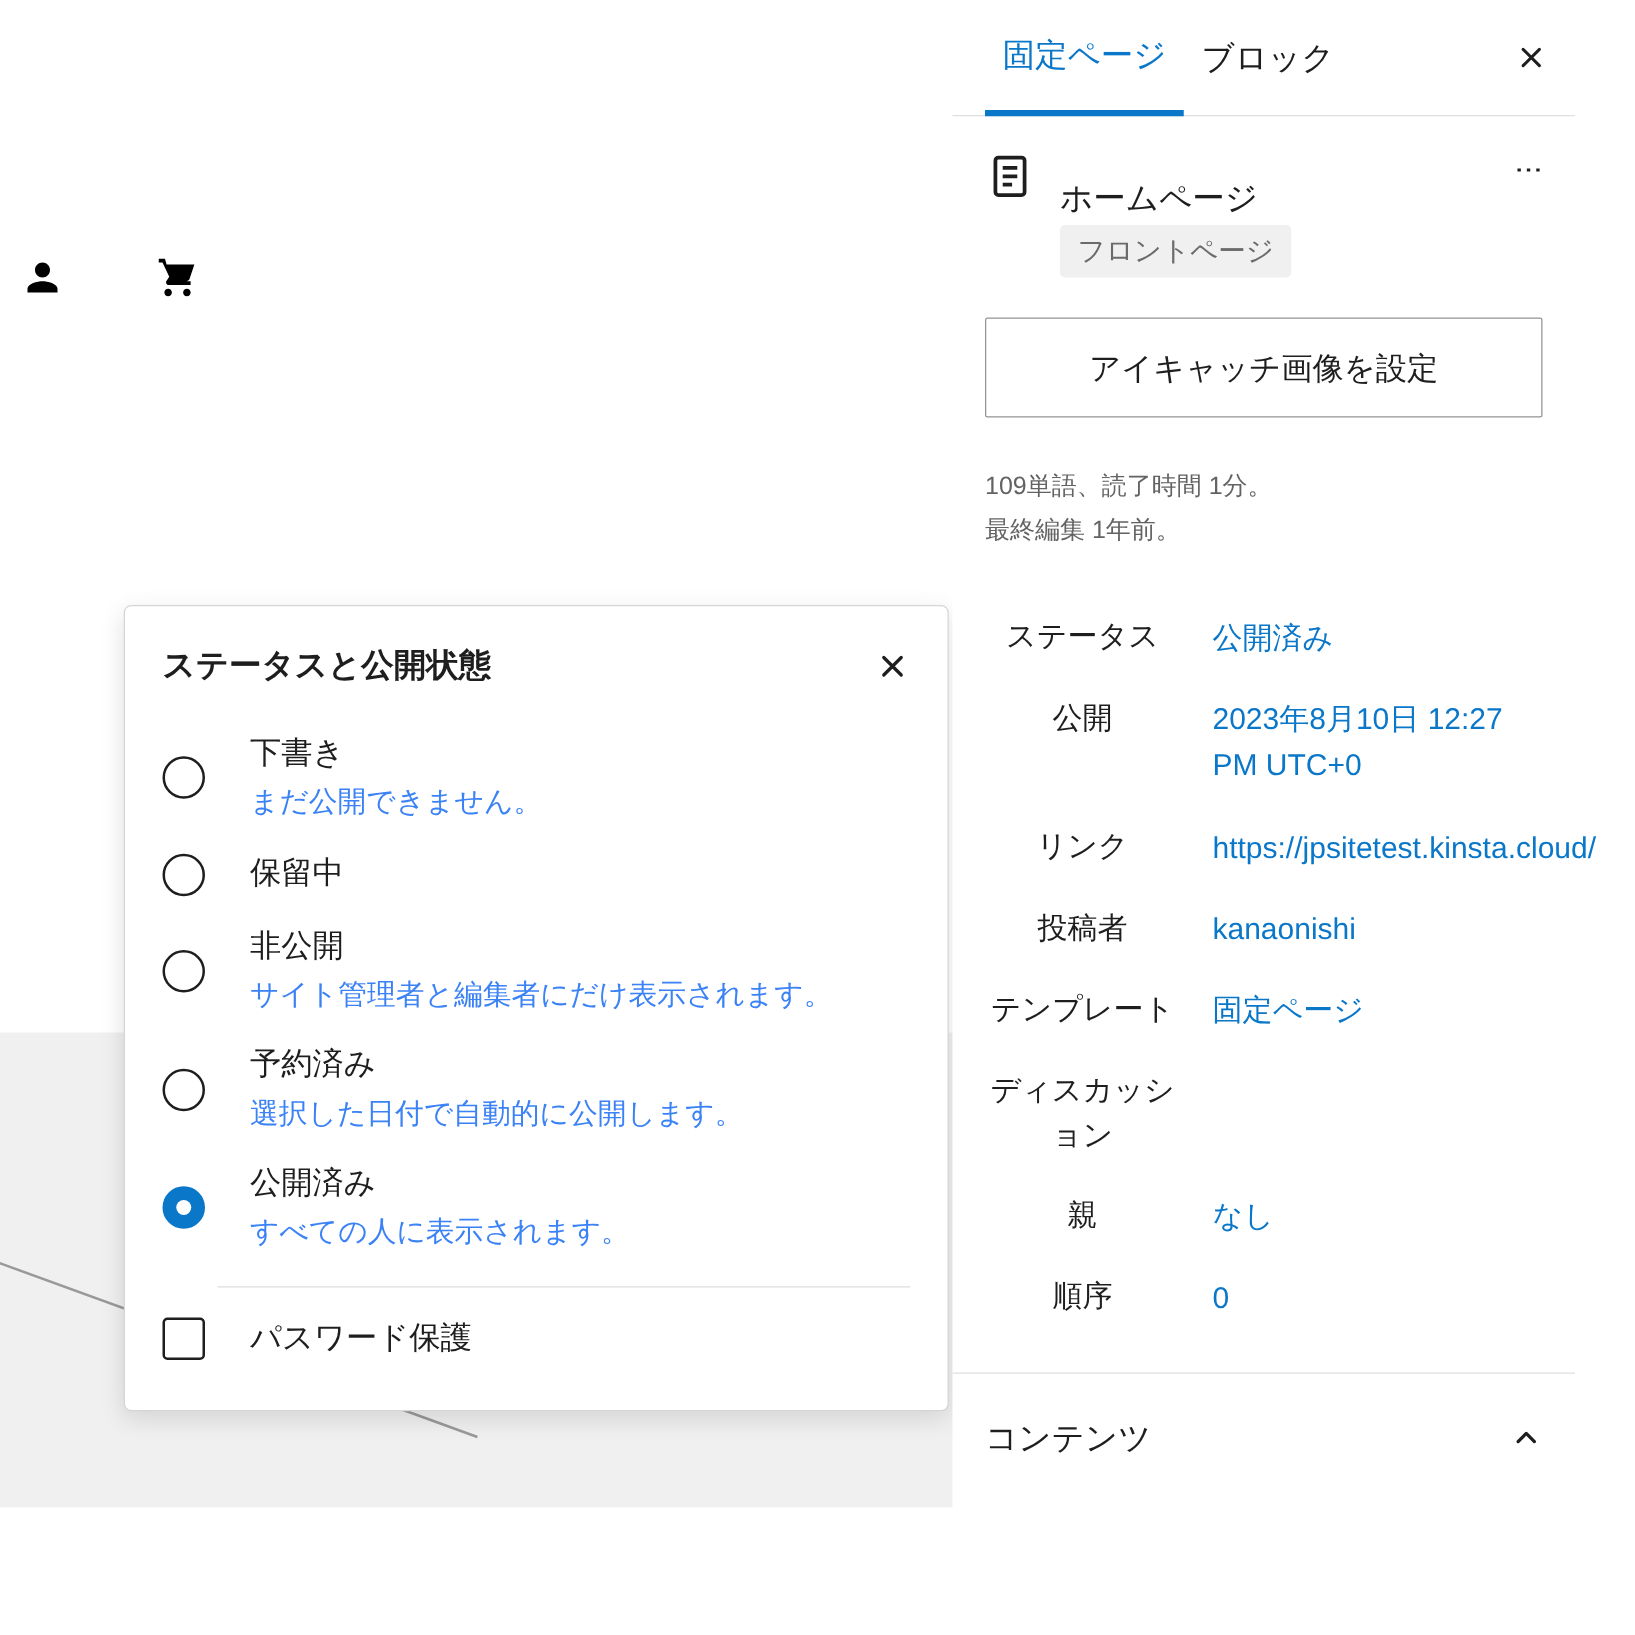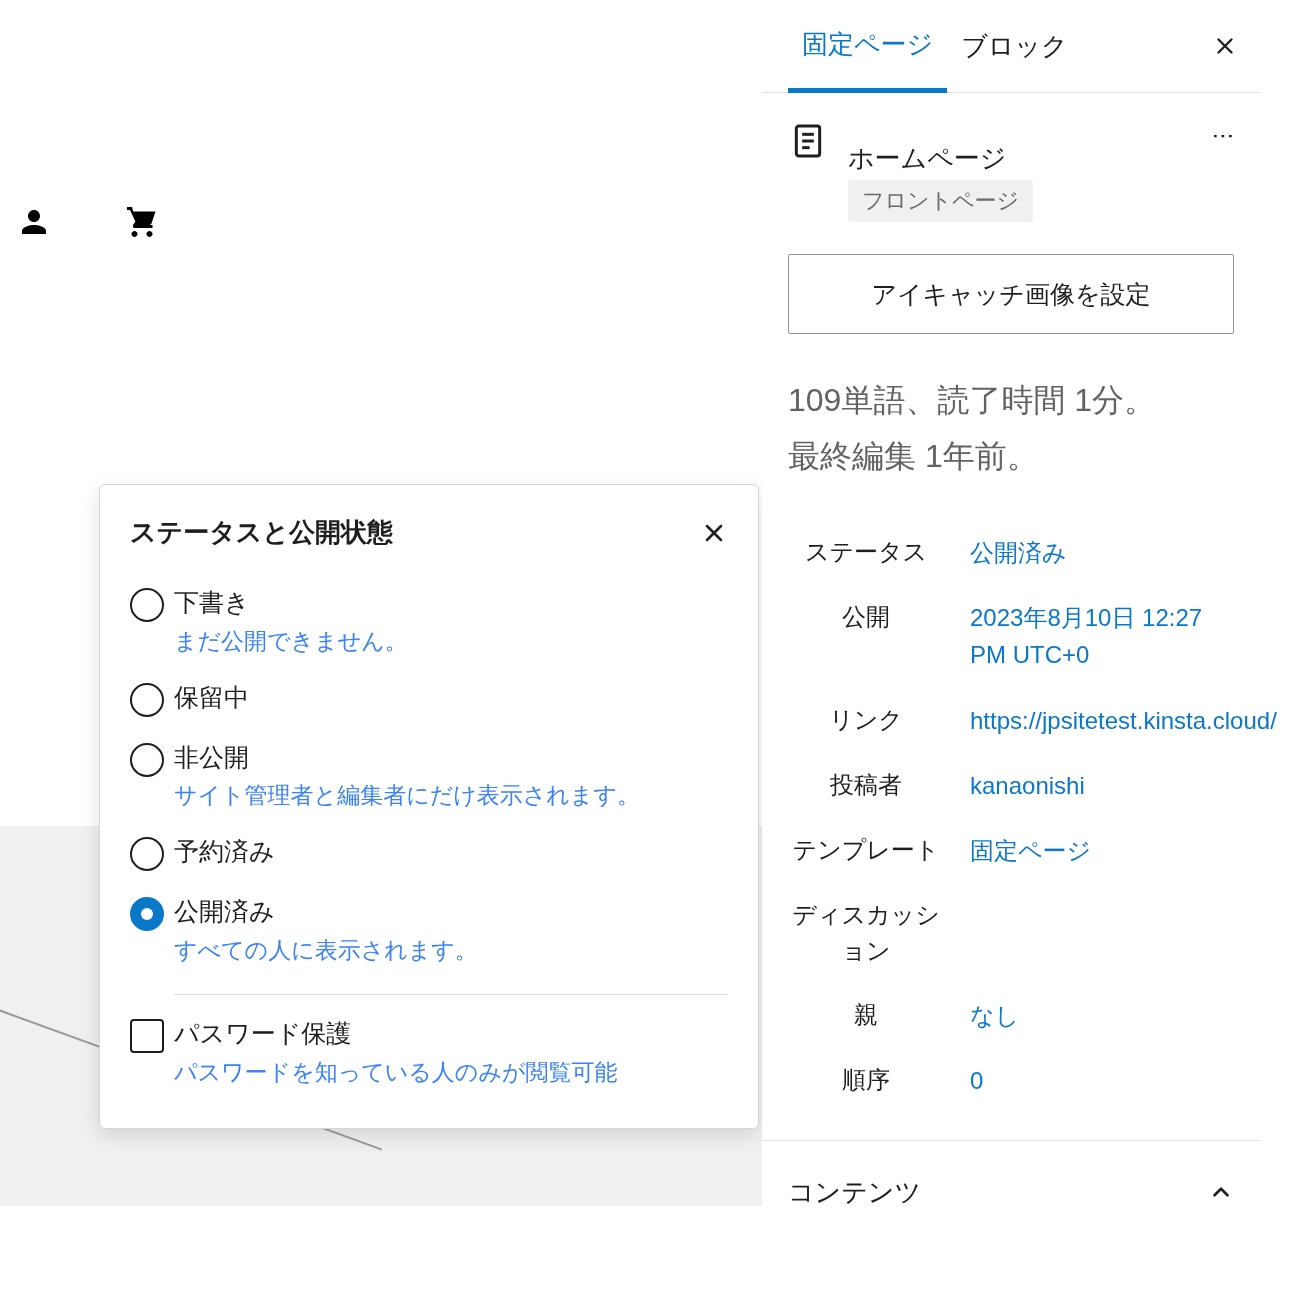--- a/index.html
+++ b/index.html
@@ -76,22 +76,22 @@
     }
     .close-x {
       width: 28px; height: 28px;
       cursor: pointer;
       color: #1e1e1e;
     }
     .close-x svg { width: 100%; height: 100%; }
     .options { padding: 8px 30px 0 30px; }
     .option {
       display: flex;
-      align-items: flex-start;
-      gap: 10px;
+      align-items: center;
+      gap: 36px;
       padding: 14px 0 10px 0;
     }
     .radio {
       flex: 0 0 34px;
       width: 34px; height: 34px;
       border: 2px solid #1e1e1e;
       border-radius: 50%;
       margin-top: 2px;
       position: relative;
     }
@@ -214,21 +214,21 @@
       align-items: center;
       justify-content: center;
       font-size: 25px;
       color: #1e1e1e;
       cursor: pointer;
       border-radius: 2px;
       text-align: center;
     }
     .meta-lines {
       padding: 38px 26px 0 26px;
-      font-size: 32px;
+      font-size: 20px;
       color: #636363;
       line-height: 1.75;
     }
     .kv-list {
       padding: 36px 26px 26px 26px;
       border-bottom: 1px solid #e0e0e0;
     }
     .kv-row {
       display: flex;
       align-items: flex-start;
@@ -310,37 +310,37 @@
       <div class="radio"></div>
       <div class="opt-body">
         <div class="opt-title">非公開</div>
         <div class="opt-desc">サイト管理者と編集者にだけ表示されます。</div>
       </div>
     </div>
     <div class="option">
       <div class="radio"></div>
       <div class="opt-body">
         <div class="opt-title">予約済み</div>
+        <div class="opt-desc">選択した日付で自動的に公開します。</div>
       </div>
     </div>
     <div class="option">
       <div class="radio selected"></div>
       <div class="opt-body">
         <div class="opt-title">公開済み</div>
         <div class="opt-desc">すべての人に表示されます。</div>
       </div>
     </div>
   </div>
   <div class="divider"></div>
   <div class="options">
     <div class="option">
       <div class="checkbox"></div>
       <div class="opt-body">
         <div class="opt-title">パスワード保護</div>
-        <div class="opt-desc">パスワードを知っている人のみが閲覧可能</div>
       </div>
     </div>
   </div>
 </div>
 
 <div class="sidebar">
   <div class="tabs">
     <div class="tab active">固定ページ</div>
     <div class="tab">ブロック</div>
     <div class="tab-spacer"></div>

